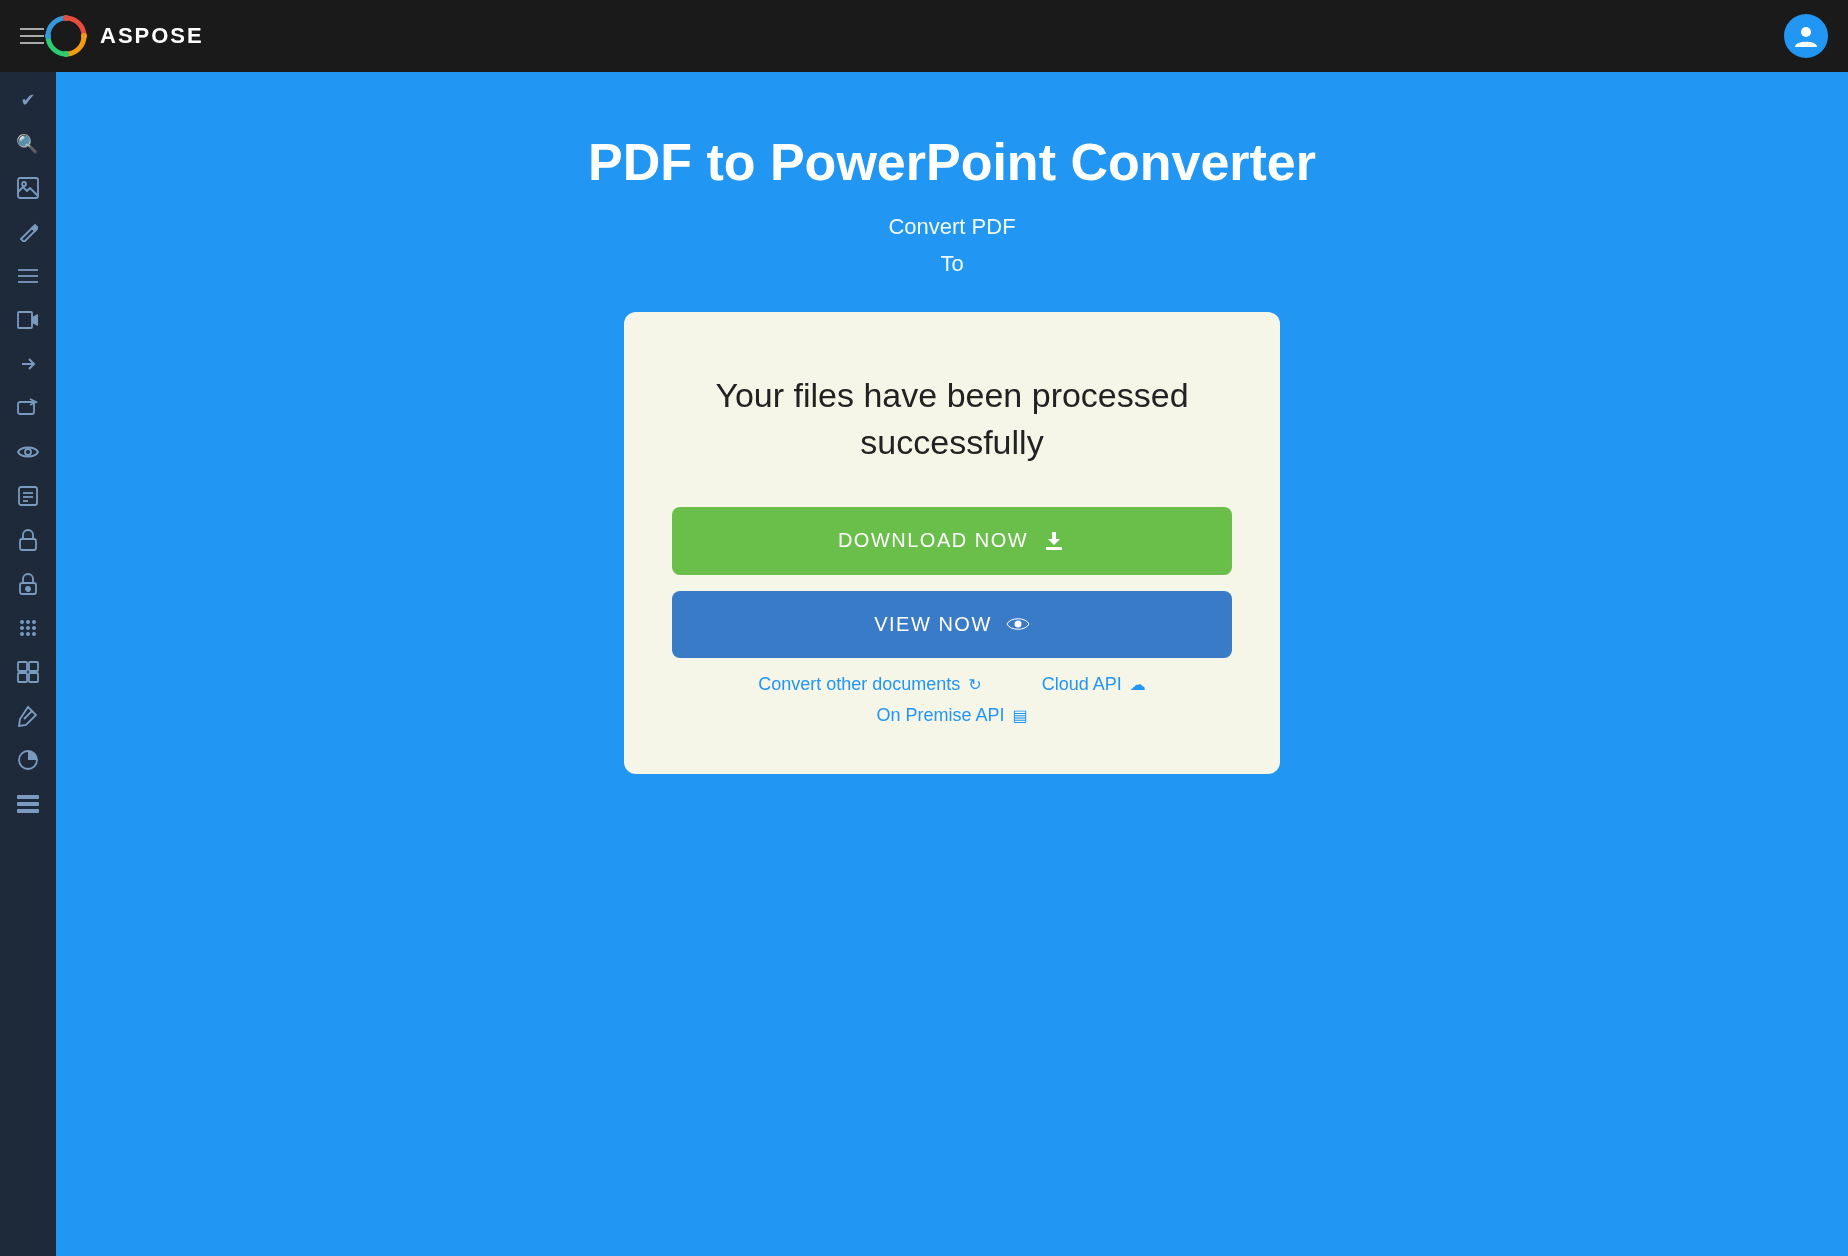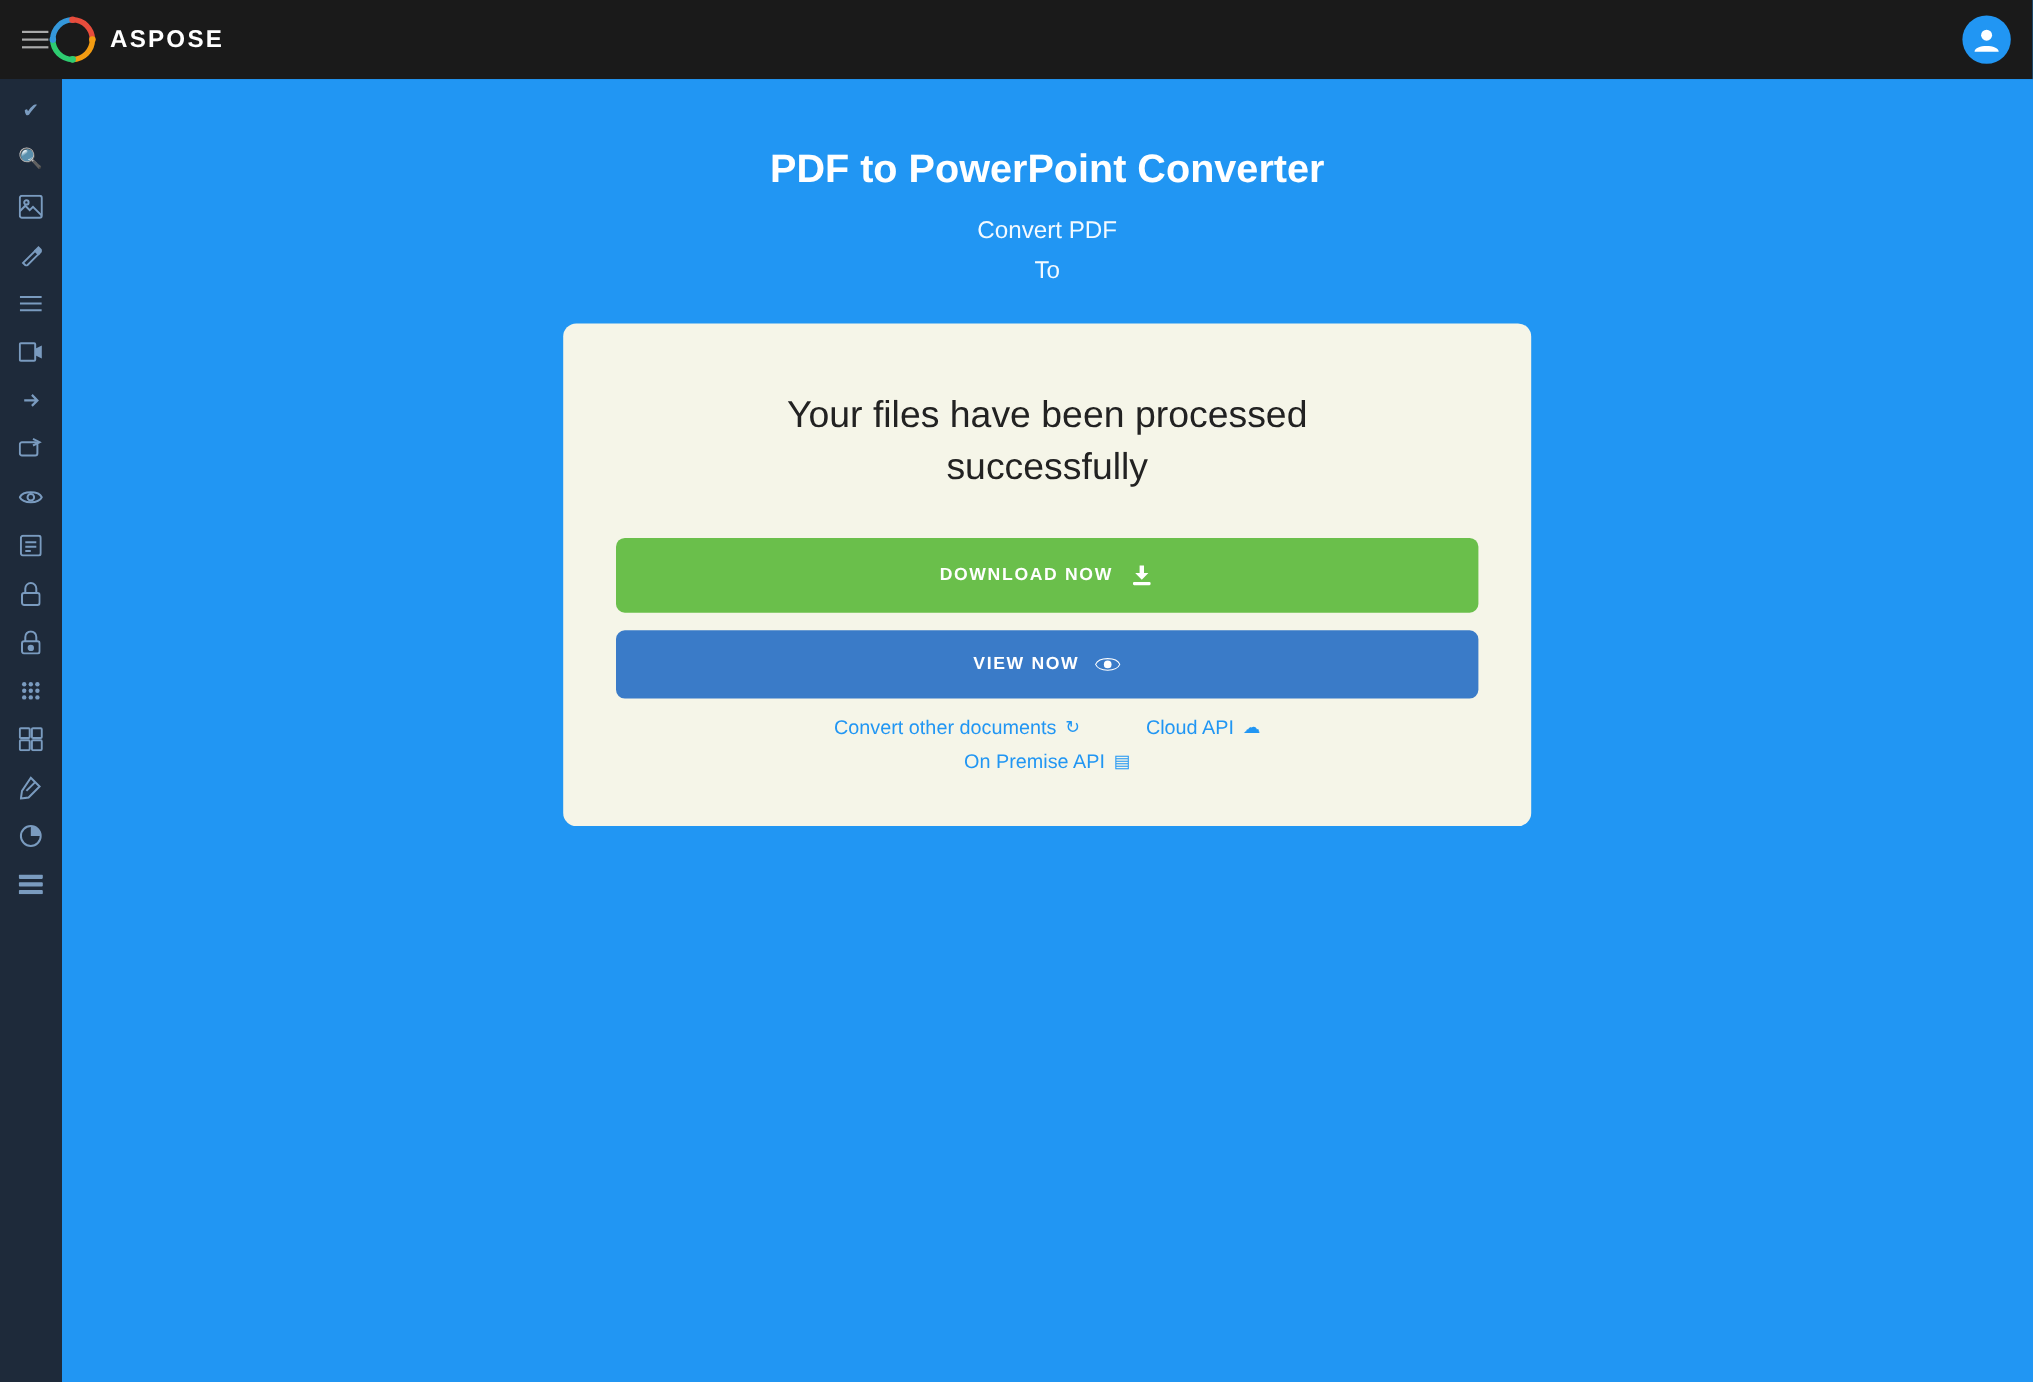--- a/index.html
+++ b/index.html
@@ -92,40 +92,40 @@
       padding: 60px 20px 40px 20px;
       min-height: calc(1256px - 72px);
       background: #2196F3;
       display: flex;
       flex-direction: column;
       align-items: center;
     }
 
     .page-title {
       color: white;
-      font-size: 36px;
+      font-size: 52px;
       font-weight: 700;
       text-align: right;
       margin-bottom: 16px;
     }
 
     .page-subtitle {
       color: rgba(255,255,255,0.95);
       font-size: 22px;
       text-align: center;
       line-height: 1.7;
       margin-bottom: 29px;
     }
 
     
     .card {
       background: #f5f5e8;
       border-radius: 12px;
       padding: 60px 48px 48px 48px;
-      width: 880px;
+      width: 656px;
       max-width: 100%;
       display: flex;
       flex-direction: column;
       align-items: center;
       gap: 0;
     }
 
     .success-message {
       color: #222;
       font-size: 34px;
@@ -133,22 +133,22 @@
       text-align: center;
       margin-bottom: 40px;
       line-height: 1.4;
     }
 
     .btn {
       width: 100%;
       padding: 22px 20px;
       border: none;
       border-radius: 8px;
-      font-size: 16px;
-      font-weight: 700;
+      font-size: 20px;
+      font-weight: 400;
       letter-spacing: 1.5px;
       cursor: pointer;
       display: flex;
       align-items: center;
       justify-content: center;
       gap: 14px;
       margin-bottom: 16px;
       text-transform: uppercase;
     }
 

